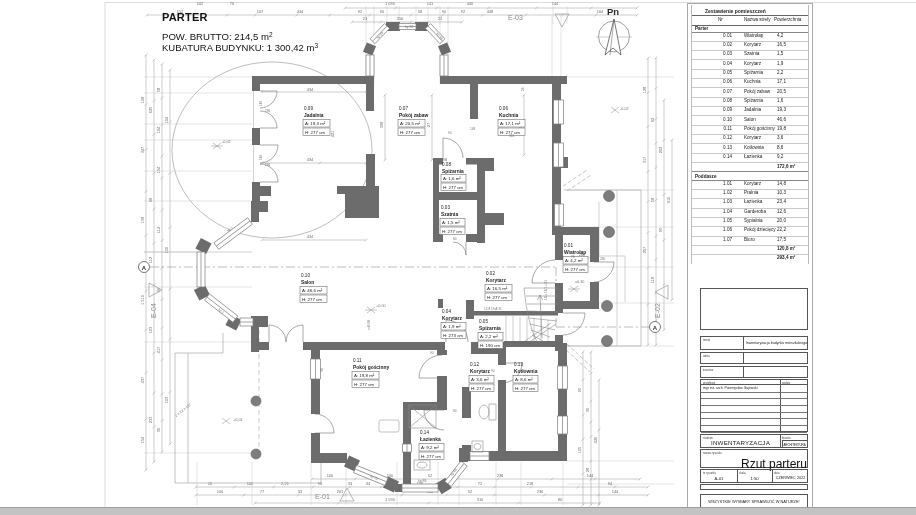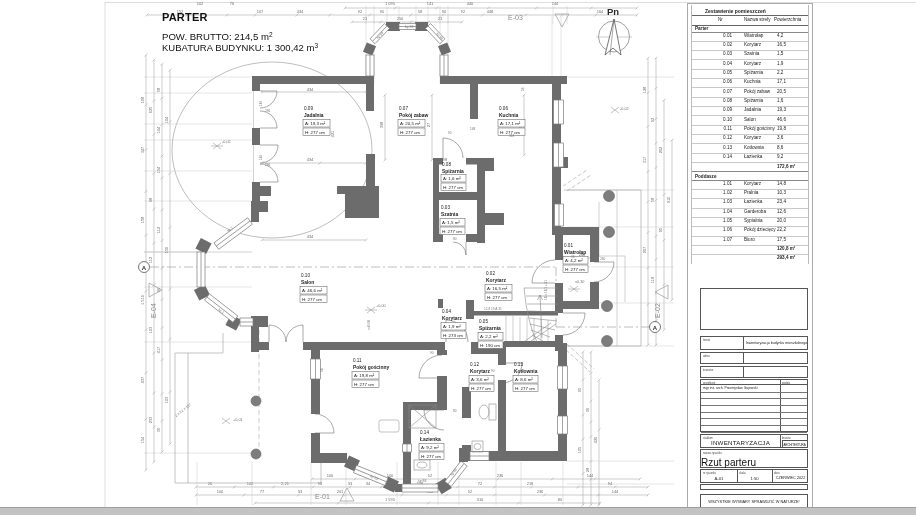--- a/index.html
+++ b/index.html
@@ -794,21 +794,21 @@
 <div style="position:absolute;left:12px;top:430px;width:108px;height:14px;border:0.6px solid #555;">
         <span style="position:absolute;left:2px;top:0.8px;font-size:2.8px;color:#444;">stadium</span>
         <span style="position:absolute;left:81px;top:0.8px;font-size:2.8px;color:#444;">branża</span>
         <div style="position:absolute;left:79px;top:0;width:0;height:100%;border-left:0.6px solid #555;"></div>
         <div style="position:absolute;left:0;top:4px;width:79px;text-align:center;font-size:6.2px;letter-spacing:0.2px;">INWENTARYZACJA</div>
         <div style="position:absolute;left:80.5px;top:4.5px;width:26px;height:8px;border:0.5px solid #555;text-align:center;font-size:3px;line-height:8px;white-space:nowrap;overflow:hidden;letter-spacing:-0.1px;">ARCHITEKTURA</div>
       </div>
 
 <div style="position:absolute;left:12px;top:445px;width:108px;height:19px;border:0.6px solid #555;">
         <span style="position:absolute;left:2px;top:0.8px;font-size:2.8px;color:#444;">nazwa rysunku</span>
-        <div style="position:absolute;left:0;top:7px;width:100%;text-align:left;font-size:10px;color:#111;">Rzut parteru</div>
+        <div style="position:absolute;left:0;top:7px;width:100%;text-align:right;font-size:12px;color:#111;">Rzut parteru</div>
       </div>
 
 <div style="position:absolute;left:12px;top:465px;width:108px;height:14px;border:0.6px solid #555;">
         <span style="position:absolute;left:2px;top:0.8px;font-size:2.8px;color:#444;">nr rysunku</span>
         <span style="position:absolute;left:38px;top:0.8px;font-size:2.8px;color:#444;">skala</span>
         <span style="position:absolute;left:73px;top:0.8px;font-size:2.8px;color:#444;">data</span>
         <div style="position:absolute;left:36px;top:0;width:0;height:100%;border-left:0.6px solid #555;"></div>
         <div style="position:absolute;left:71px;top:0;width:0;height:100%;border-left:0.6px solid #555;"></div>
         <div style="position:absolute;left:0;top:6px;width:36px;text-align:center;font-size:4.2px;">A-01</div>
         <div style="position:absolute;left:36px;top:6px;width:35px;text-align:center;font-size:4.2px;">1:50</div>

